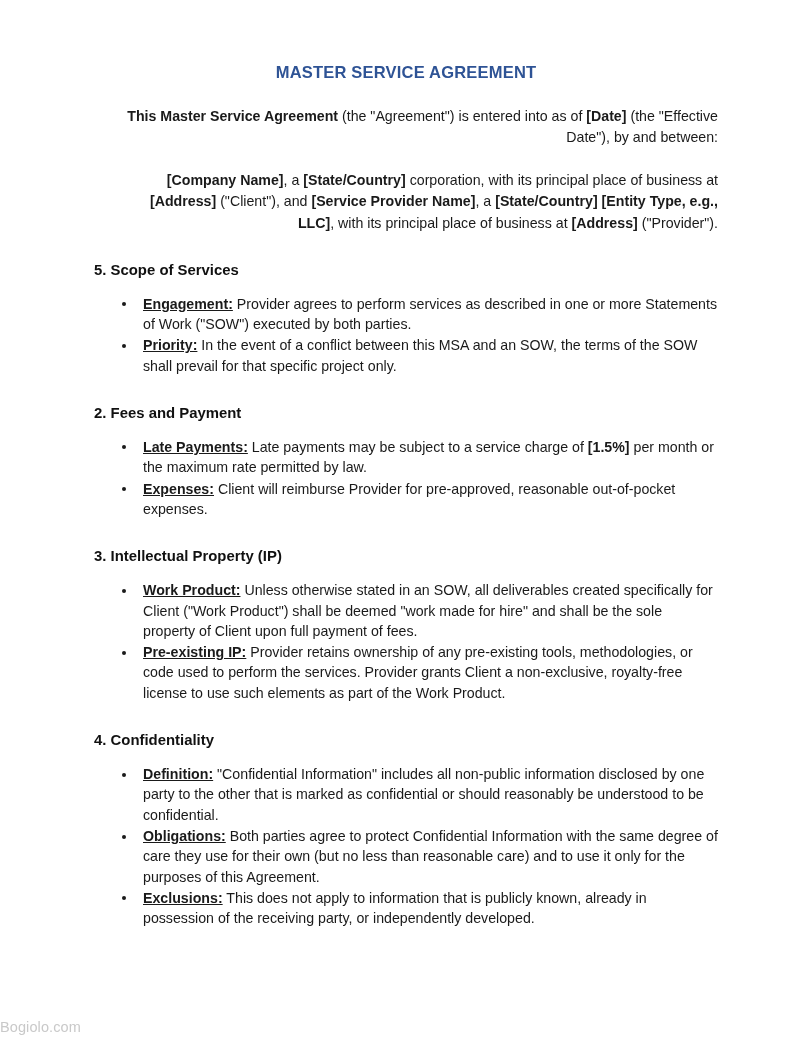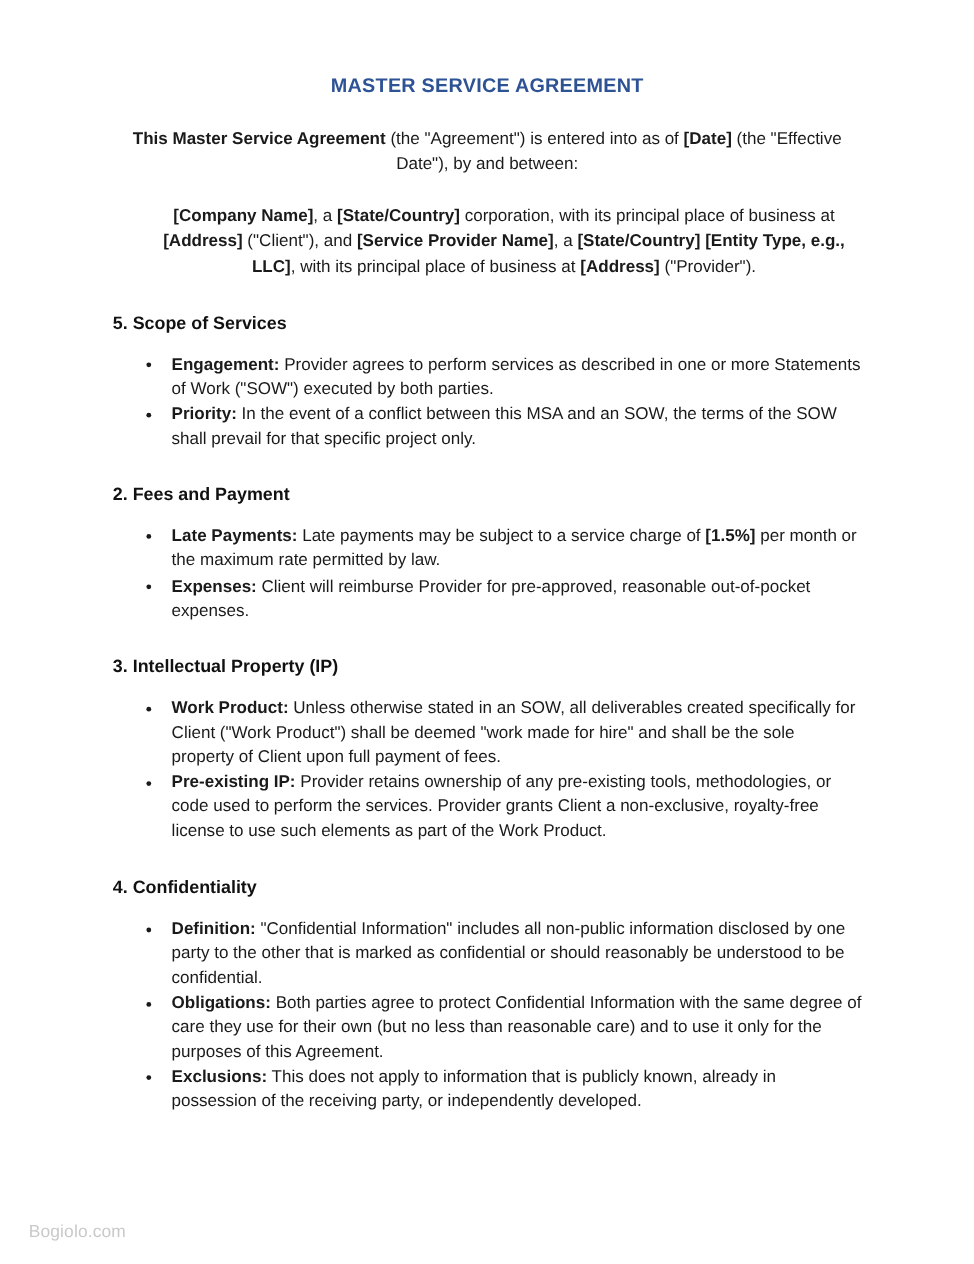--- a/index.html
+++ b/index.html
@@ -37,21 +37,21 @@
     letter-spacing: 0.2px;
     color: #2E5395;
     line-height: 1.3;
   }
 
   .para {
     margin: 0;
     padding-top: 23px;
     font-size: 14.2px;
     line-height: 1.48;
-    text-align: center;
+    text-align: right;
     color: #1a1a1a;
   }
 
   .para.tight {
     padding-top: 22px;
     margin-left: 28px;
   }
 
   .section-heading {
     margin: 0;
@@ -83,29 +83,30 @@
     left: 28px;
     top: 8.5px;
     width: 4px;
     height: 4px;
     background: #1a1a1a;
     border-radius: 50%;
   }
 
   .lbl {
     font-weight: bold;
+    text-decoration: underline;
   }
 
   .b {
     font-weight: bold;
   }
 
   .watermark {
     position: absolute;
-    left: 24px;
+    left: 0;
     bottom: 18px;
     font-size: 14.5px;
     color: #c9c9c9;
     letter-spacing: 0.1px;
     font-family: "Liberation Sans", sans-serif;
   }
 </style>
 </head>
 <body>
 

